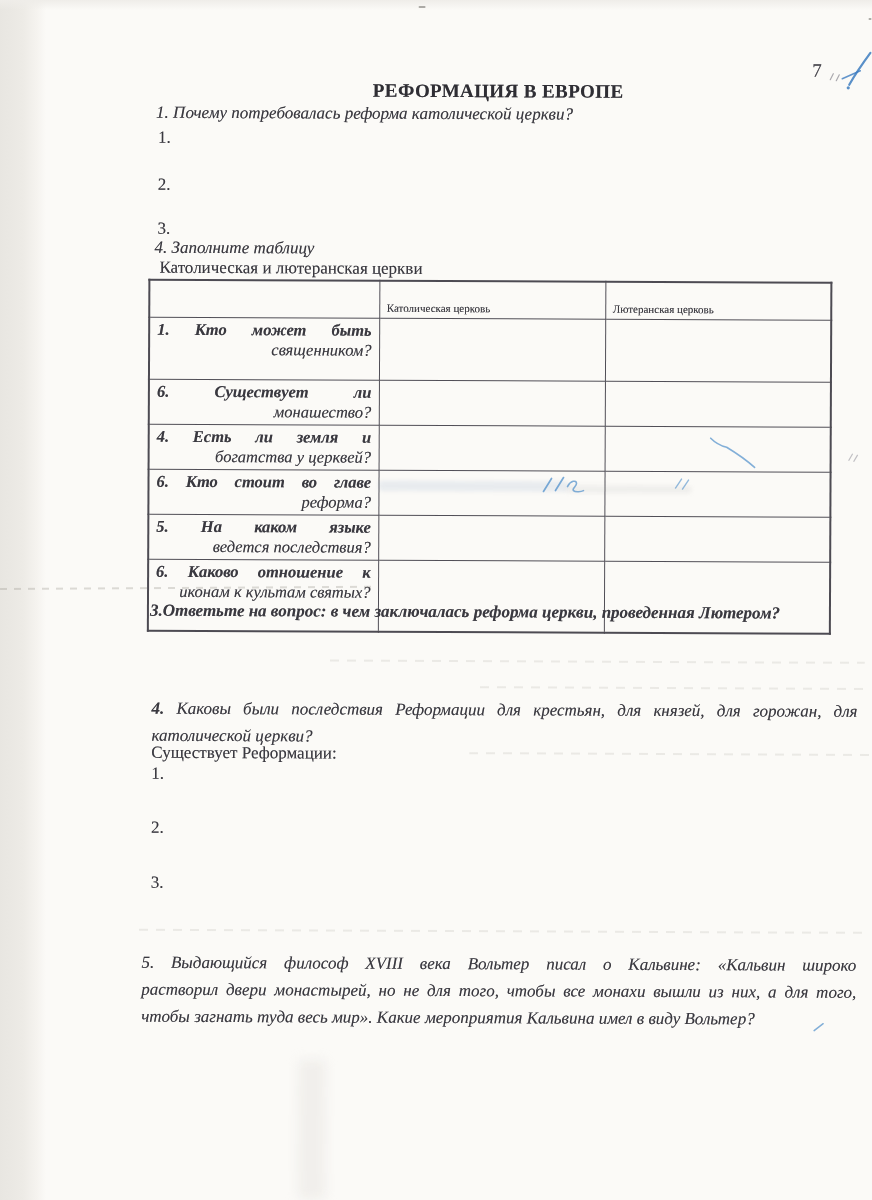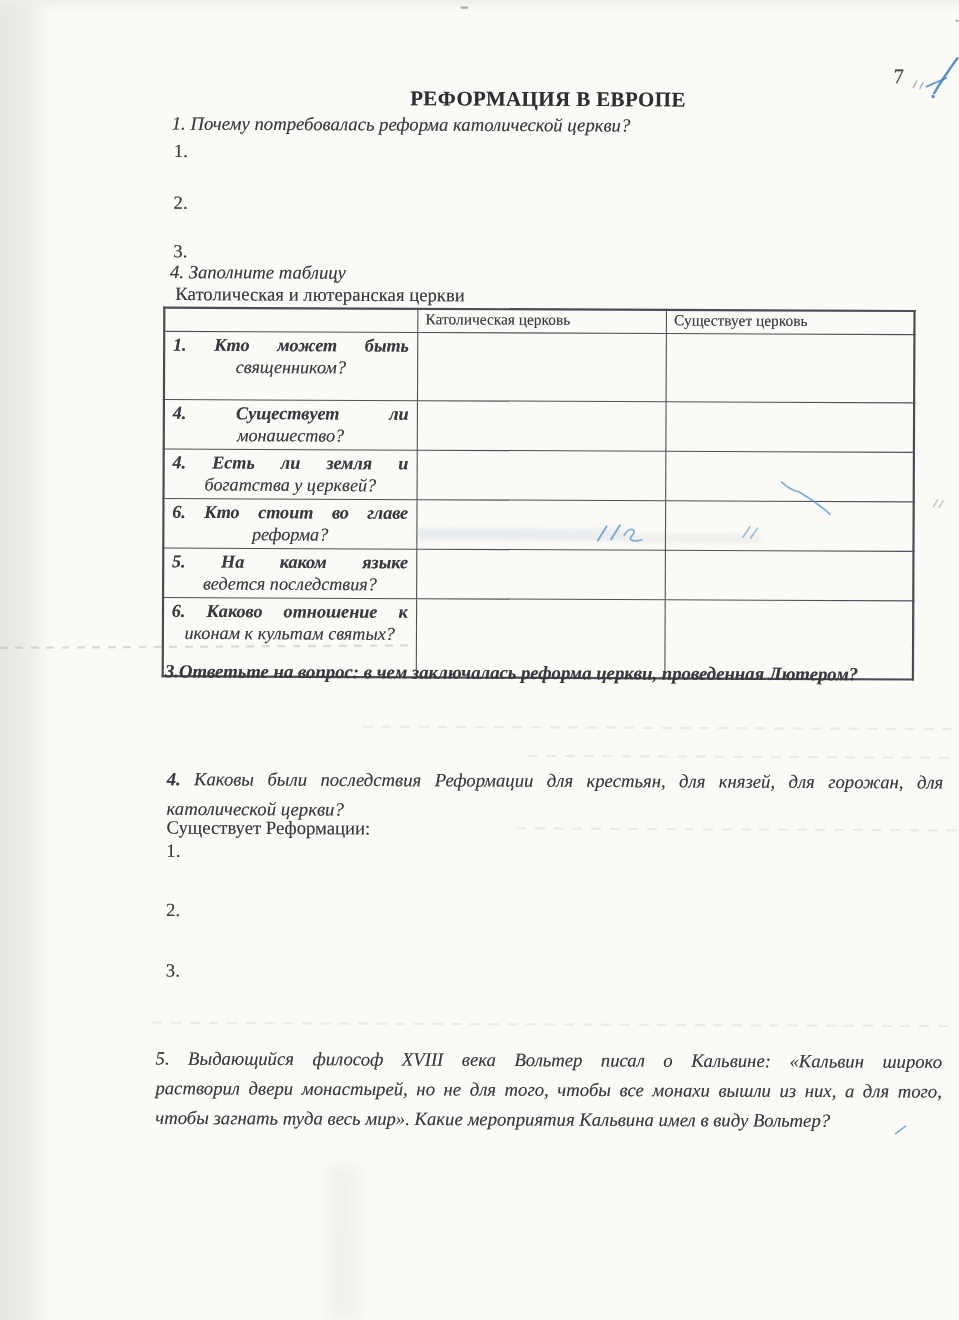--- a/index.html
+++ b/index.html
@@ -23,24 +23,24 @@
   .title{font-size:19px;font-weight:bold;letter-spacing:.4px;text-align:center;color:#2f2e34;}
   .q{font-size:17px;}
   .num{font-size:17px;}
   .jline{text-align:justify;text-align-last:justify;}
   .lline{text-align:left;}
   .para{font-size:17px;line-height:27px;}
   
   table.cmp{border-collapse:collapse;table-layout:fixed;width:682px;}
   table.cmp td{border:1.5px solid #514f57;vertical-align:top;overflow:hidden;}
   table.cmp{border:2px solid #4d4b53;}
-  td.hcell{font-size:14px;line-height:18px;padding:1px 4px 1px 7px;vertical-align:middle;}
+  td.hcell{font-size:11px;line-height:18px;padding:17px 4px 1px 7px;vertical-align:middle;}
   td.qcell{font-style:italic;font-size:16.5px;line-height:20px;padding:2px 7px 2px 7px;}
   td.qcell .l1{text-align:justify;text-align-last:justify;font-weight:bold;}
-  td.qcell .l2{text-align:center;}
+  td.qcell .l2{text-align:right;}
   
   .crease{position:absolute;height:2px;
     background:repeating-linear-gradient(90deg,rgba(152,149,140,.32) 0 7px,rgba(152,149,140,0) 7px 14px);}
   .crease.soft{background:repeating-linear-gradient(90deg,rgba(160,157,148,.18) 0 9px,rgba(160,157,148,0) 9px 17px);}
   .smudge{position:absolute;filter:blur(2px);border-radius:4px;}
   .speck{position:absolute;background:rgba(110,108,102,.55);border-radius:1px;}
   .penlayer{position:absolute;inset:0;pointer-events:none;}
 </style>
 </head>
 <body>
@@ -67,33 +67,33 @@
       <table class="cmp txt">
         <colgroup>
             <col style="width:230px">
             <col style="width:226px">
             <col style="width:226px">
           </colgroup>
         <tbody>
             <tr style="height:20px">
           <td class="hcell"></td>
           <td class="hcell">Католическая церковь</td>
-          <td class="hcell">Существует церковь</td>
+          <td class="hcell">Лютеранская церковь</td>
         </tr>
         <tr style="height:62px">
           <td class="qcell">
             <div class="l1">1. Кто может быть</div>
             <div class="l2">священником?</div>
           </td>
           <td></td>
           <td></td>
         </tr>
         <tr style="height:40px">
           <td class="qcell">
-            <div class="l1">4. Существует ли</div>
+            <div class="l1">6. Существует ли</div>
             <div class="l2">монашество?</div>
           </td>
           <td></td>
           <td></td>
         </tr>
         <tr style="height:41px">
           <td class="qcell">
             <div class="l1">4. Есть ли земля и</div>
             <div class="l2">богатства у церквей?</div>
           </td>

